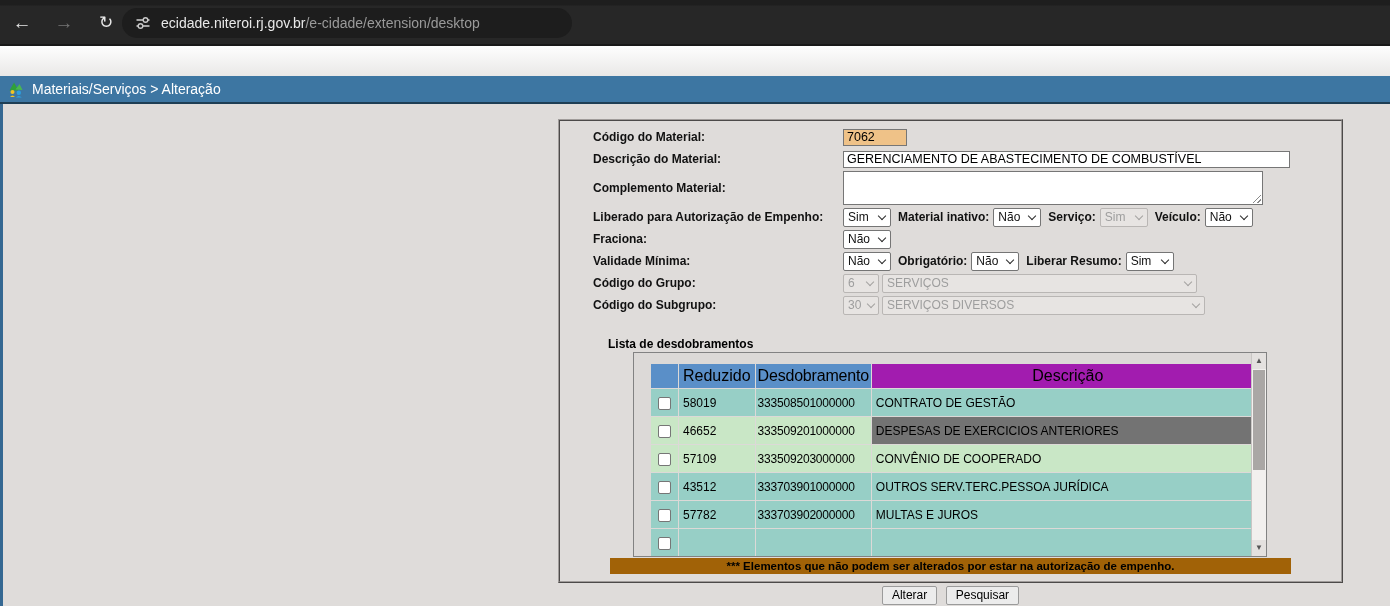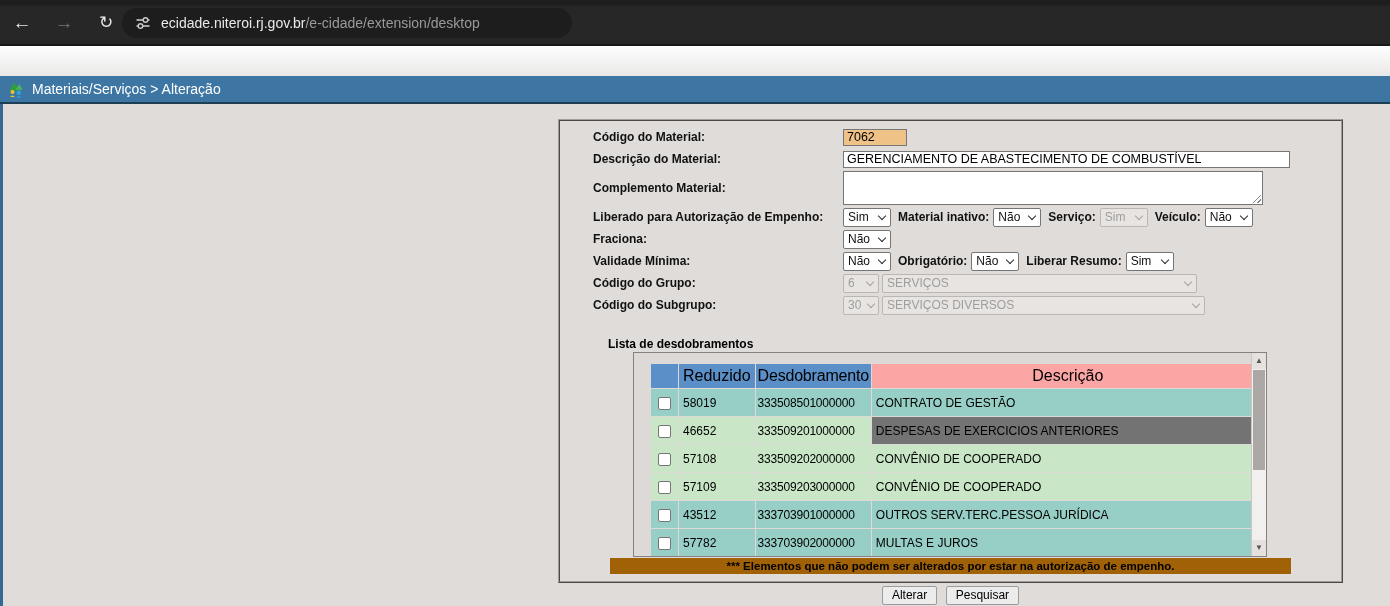--- a/index.html
+++ b/index.html
@@ -227,41 +227,35 @@
 
     <div class="list-title">Lista de desdobramentos</div>
 
     <div class="list-wrap">
       <table class="dl">
         <thead>
           <tr>
             <th class="c-chk" style="background: rgb(90, 143, 200);"></th>
             <th class="c-red" style="background: rgb(90, 143, 200);">Reduzido</th>
             <th class="c-des" style="background: rgb(90, 143, 200);">Desdobramento</th>
-            <th class="c-dsc" style="background: #fca5a5;">Descrição</th>
+            <th class="c-dsc" style="background: #a21caf;">Descrição</th>
           </tr>
         </thead>
         <tbody>
             <tr>
     <td class="c-chk" style="background: rgb(151, 207, 198);"><span class="cb"></span></td>
     <td class="c-red" style="background: rgb(151, 207, 198);">58019</td>
     <td class="c-des" style="background: rgb(151, 207, 198);">333508501000000</td>
     <td class="c-dsc" style="background: rgb(151, 207, 198);">CONTRATO DE GESTÃO</td>
   </tr>
             <tr>
     <td class="c-chk" style="background: rgb(201, 231, 198);"><span class="cb"></span></td>
     <td class="c-red" style="background: rgb(201, 231, 198);">46652</td>
     <td class="c-des" style="background: rgb(201, 231, 198);">333509201000000</td>
     <td class="c-dsc" style="background: #737373;">DESPESAS DE EXERCICIOS ANTERIORES</td>
-  </tr>
-            <tr>
-    <td class="c-chk" style="background: rgb(201, 231, 198);"><span class="cb"></span></td>
-    <td class="c-red" style="background: rgb(201, 231, 198);">57108</td>
-    <td class="c-des" style="background: rgb(201, 231, 198);">333509202000000</td>
-    <td class="c-dsc" style="background: rgb(201, 231, 198);">CONVÊNIO DE COOPERADO</td>
   </tr>
             <tr>
     <td class="c-chk" style="background: rgb(201, 231, 198);"><span class="cb"></span></td>
     <td class="c-red" style="background: rgb(201, 231, 198);">57109</td>
     <td class="c-des" style="background: rgb(201, 231, 198);">333509203000000</td>
     <td class="c-dsc" style="background: rgb(201, 231, 198);">CONVÊNIO DE COOPERADO</td>
   </tr>
             <tr>
     <td class="c-chk" style="background: rgb(151, 207, 198);"><span class="cb"></span></td>
     <td class="c-red" style="background: rgb(151, 207, 198);">43512</td>

